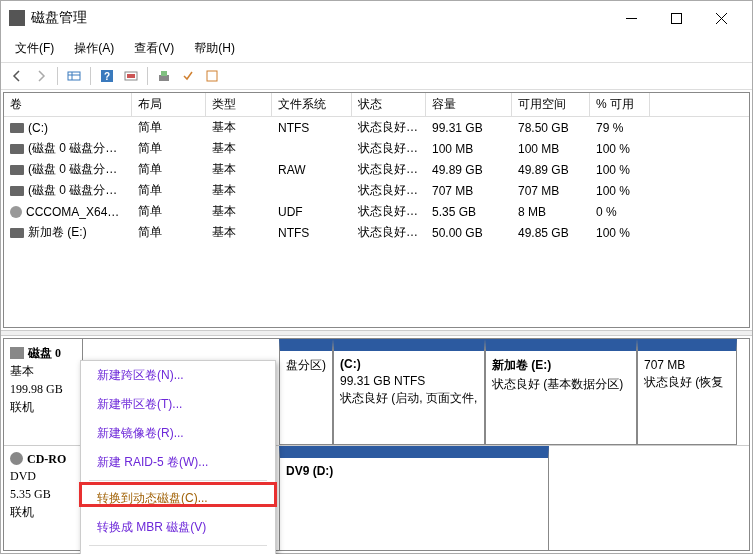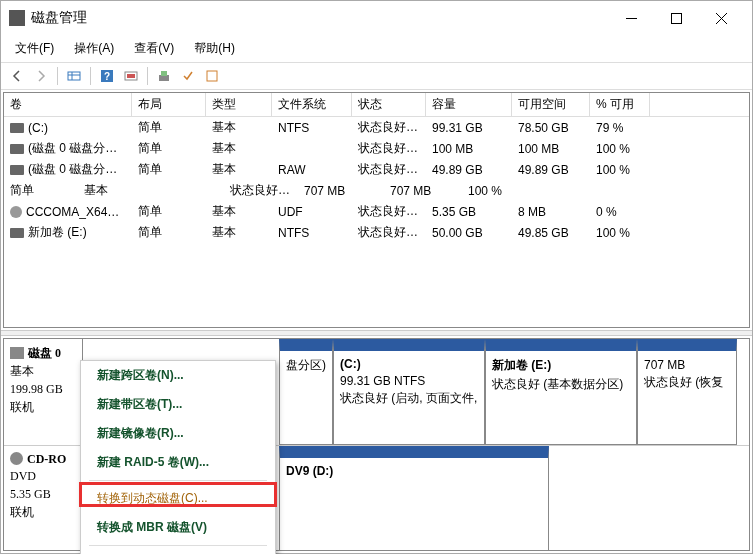--- a/index.html
+++ b/index.html
@@ -31,21 +31,21 @@
 .diskinfo { width: 79px; padding: 6px 6px; border-right: 1px solid #888; font-size: 12px; font-weight: bold; background: #fff; font-family: Liberation Serif, serif; }
 .diskinfo .sub { font-weight: normal; line-height: 1.5; }
 .diskbar { flex: 1; display: flex; padding: 0; }
 .part { border: 1px solid #888; margin: 0; padding: 6px; font-size: 12px; border-top-width: 12px; border-top-color: #2c5aa0; overflow: hidden; }
 .part .pname { font-weight: bold; margin-bottom: 2px; }
 .part .pline { line-height: 1.4; }
 .diskicon { width: 14px; height: 12px; background: #888; display: inline-block; margin-right: 4px; vertical-align: -2px; }
 .diskicon.cd { border-radius: 50%; width: 13px; height: 13px; }
 .ctxmenu { position: absolute; left: 80px; top: 360px; width: 196px; background: #fff; border: 1px solid #ccc; box-shadow: 2px 2px 6px rgba(0,0,0,.3); font-size: 12px; }
 .ctxitem { padding: 6px 16px; color: #a16207; }
-.ctxitem.disabled { color: #14532d; font-weight: bold; }
+.ctxitem.disabled { color: #6d28d9; }
 .ctxsep { height: 1px; background: #ddd; margin: 3px 8px; }
 .highlight { position: absolute; border: 3px solid #e83030; pointer-events: none; }
 </style>
 </head>
 <body>
 
 <div class="titlebar">
   <span class="icon"></span>
   <span class="title">磁盘管理</span>
   <div class="winbtns">
@@ -162,20 +162,21 @@
           <div class="cell col0"><span class="volicon"></span>(磁盘 0 磁盘分区 3)</div>
           <div class="cell col1">简单</div>
           <div class="cell col2">基本</div>
           <div class="cell col3">RAW</div>
           <div class="cell col4">状态良好 (...</div>
           <div class="cell col5">49.89 GB</div>
           <div class="cell col6">49.89 GB</div>
           <div class="cell col7">100 %</div>
         </div>
         <div class="listrow">
+          <div class="cell col0"><span class="volicon"></span>(磁盘 0 磁盘分区 6)</div>
           <div class="cell col1">简单</div>
           <div class="cell col2">基本</div>
           <div class="cell col3"></div>
           <div class="cell col4">状态良好 (...</div>
           <div class="cell col5">707 MB</div>
           <div class="cell col6">707 MB</div>
           <div class="cell col7">100 %</div>
         </div>
         <div class="listrow">
           <div class="cell col0"><span class="volicon cd"></span>CCCOMA_X64FR...</div>

